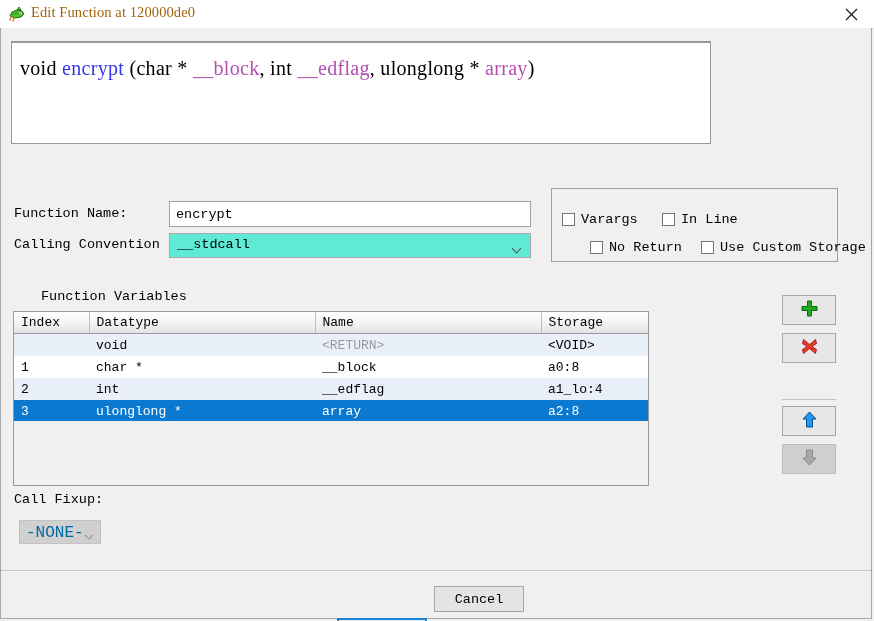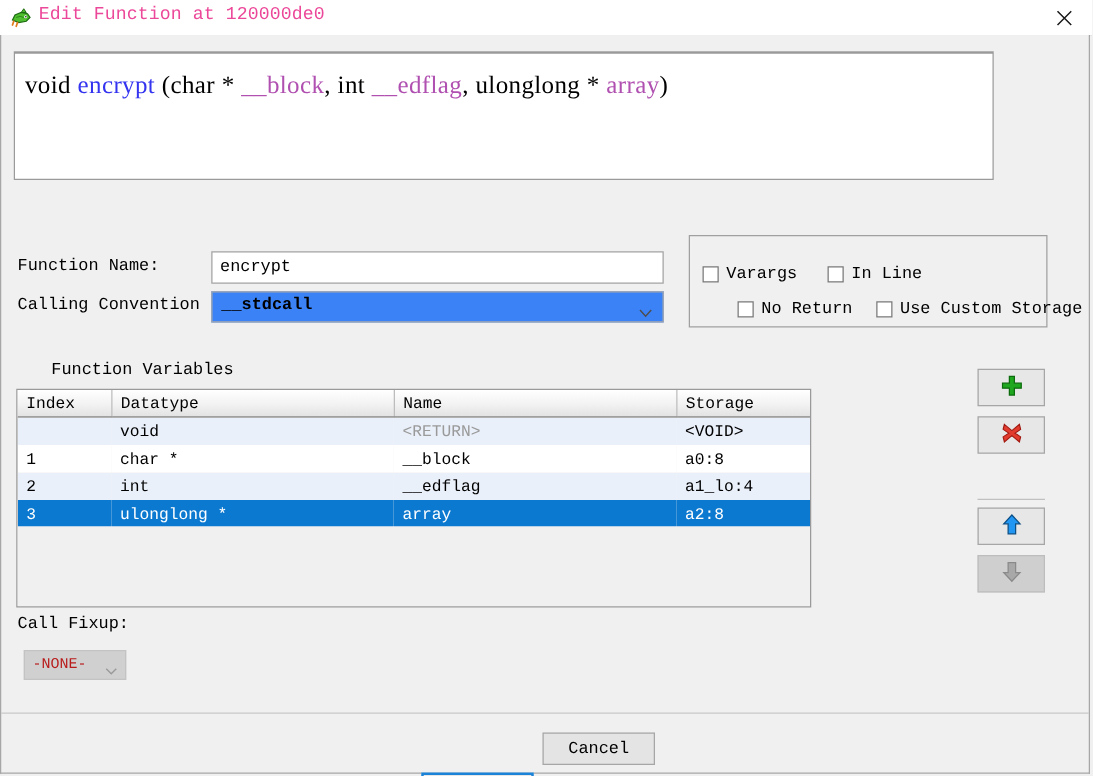--- a/index.html
+++ b/index.html
@@ -30,22 +30,22 @@
   }
   #title-icon {
     position: absolute;
     left: 8px; top: 5px;
     width: 18px; height: 18px;
   }
   #title-text {
     position: absolute;
     left: 31px; top: 4px;
     font-size: 14.5px;
-    font-family: Liberation Mono, monospace;
-    color: #ec4899;
+    font-family: Liberation Serif, serif;
+    color: #a16207;
     white-space: nowrap;
     letter-spacing: 0.1px;
   }
   #close-button {
     position: absolute;
     right: 0; top: 0;
     width: 46px; height: 28px;
     display: flex;
     align-items: center;
     justify-content: center;
@@ -62,21 +62,21 @@
     border: 1px solid #a7a7a7;
     border-top: none;
     box-sizing: border-box;
     background: #f0f0f0;
   }
 
   
   #signature-panel {
     position: absolute;
     left: 10px; top: 13px;
-    width: 784px; height: 103px;
+    width: 700px; height: 103px;
     background: #ffffff;
     border: 1px solid #9a9a9a;
     border-top: 2px solid #9a9a9a;
     box-sizing: border-box;
     overflow: hidden;
   }
   #signature-text {
     position: absolute;
     left: 8px; top: 14px;
     font-family: "Liberation Serif", "DejaVu Serif", serif;
@@ -112,24 +112,23 @@
     position: absolute;
     left: 13px; top: 209px;
     font-size: 13.5px;
     white-space: nowrap;
   }
   #calling-convention-select {
     position: absolute;
     left: 168px; top: 205px;
     width: 362px; height: 25px;
     box-sizing: border-box;
-    background: #3b82f6;
+    background: #5eead4;
     border: 1px solid #a8a8a8;
     cursor: pointer;
-    font-weight: bold;
   }
   #calling-convention-value {
     position: absolute;
     left: 7px; top: 3px;
     font-family: "Liberation Mono", monospace;
     font-size: 13.5px;
     color: #000;
   }
   #calling-convention-arrow {
     position: absolute;
@@ -262,22 +261,22 @@
     width: 82px; height: 24px;
     box-sizing: border-box;
     background: #d0d0d0;
     border: 1px solid #c3c3c3;
     cursor: default;
   }
   #call-fixup-value {
     position: absolute;
     left: 6px; top: 3px;
     font-family: "Liberation Mono", monospace;
-    font-size: 12px;
-    color: #b91c1c;
+    font-size: 16px;
+    color: #0369a1;
   }
   #call-fixup-arrow {
     position: absolute;
     right: 6px; top: 8px;
   }
 
   
   #button-bar-separator {
     position: absolute;
     left: 0; top: 542px;

